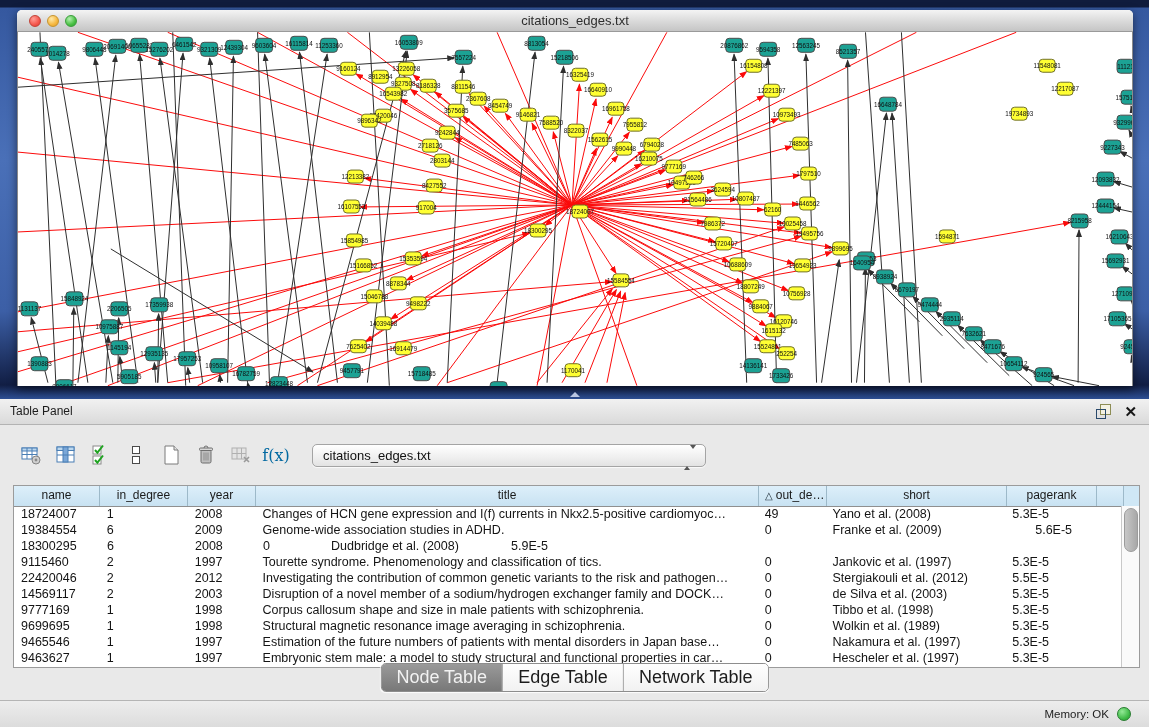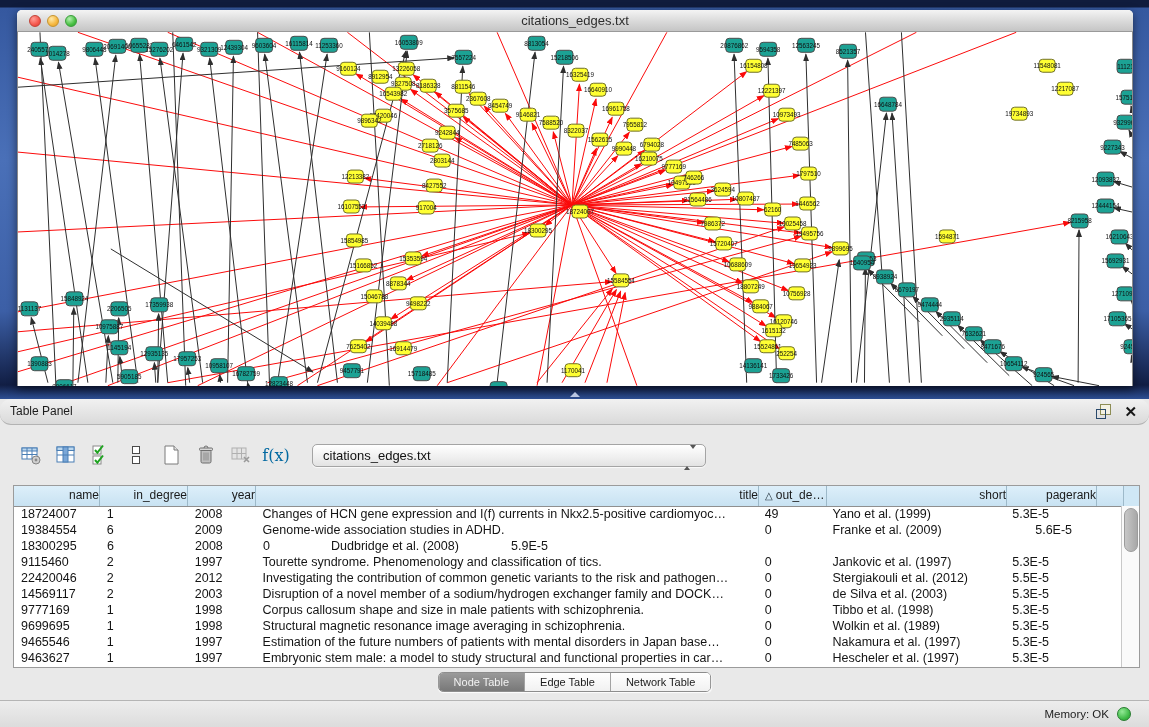--- a/index.html
+++ b/index.html
@@ -22,21 +22,21 @@
     font-size:13px;color:#2e2e2e;}
   #canvas{position:relative;height:354px;background:#ffffff;overflow:hidden;
     border-left:1px solid #8a8a8a;border-right:1px solid #8a8a8a;box-sizing:border-box;}
   #graph-svg{display:block;}
   #splitter{position:absolute;left:565px;top:390px;width:20px;height:7px;cursor:row-resize;}
   #splitter span{display:block;margin:2px auto 0;width:0;height:0;
     border-left:5px solid transparent;border-right:5px solid transparent;border-bottom:5px solid #b9c6e2;}
   
   #table-panel{position:absolute;left:0;top:399px;width:1149px;height:328px;background:#e9e9e9;}
   .tp-header{height:25px;background:linear-gradient(180deg,#f1f1f1,#dadada);
-    border-bottom:1px solid #b3b3b3;position:relative;border-radius:11px;}
+    border-bottom:1px solid #b3b3b3;position:relative;}
   .tp-title{position:absolute;left:10px;line-height:25px;font-size:12px;color:#1c1c1c;}
   .tp-float{position:absolute;right:38px;top:5px;width:15px;height:15px;cursor:pointer;}
   .tp-float .sq1{position:absolute;left:4px;top:0;width:9px;height:9px;border:1px solid #8d8d55;background:#f4f2e4;}
   .tp-float .sq2{position:absolute;left:0;top:5px;width:8px;height:8px;border:1px solid #29496b;background:transparent;}
   .tp-close{position:absolute;right:12px;top:2px;font-size:15px;font-weight:bold;color:#161616;cursor:pointer;line-height:21px;}
   .tp-body{position:absolute;left:0;top:26px;right:0;bottom:27px;}
   
   .toolbar{position:absolute;left:18px;top:16px;height:28px;display:flex;align-items:center;}
   .tb-btn{width:26px;height:26px;margin-right:9px;display:flex;align-items:center;justify-content:center;cursor:pointer;}
   .tb-btn.disabled{cursor:default;}
@@ -48,34 +48,34 @@
   .combo-arrows{position:absolute;right:9px;top:4px;}
   .combo-arrows .a-up{width:0;height:0;border-left:3.5px solid transparent;border-right:3.5px solid transparent;
     border-bottom:4.5px solid #555;margin-bottom:2.5px;}
   .combo-arrows .a-dn{width:0;height:0;border-left:3.5px solid transparent;border-right:3.5px solid transparent;
     border-top:4.5px solid #555;}
   
   #tbl{position:absolute;left:13px;top:60px;width:1127px;height:183px;background:#fff;
     border:1px solid #9b9b9b;box-sizing:border-box;}
   #thead{display:flex;height:20px;border-bottom:1px solid #8f8f8f;background:#cfe7f5;}
   .th{box-sizing:border-box;border-right:1px solid #9db9c9;font-size:12px;color:#1a1a1a;
-    text-align:right;line-height:19px;overflow:hidden;white-space:nowrap;cursor:pointer;
+    text-align:center;line-height:19px;overflow:hidden;white-space:nowrap;cursor:pointer;
     background:linear-gradient(180deg,#ddeffa,#c8e2f2);}
   .th .sortglyph{font-size:10px;margin-right:3px;color:#23323c;}
   #rows{position:absolute;left:0;top:20px;right:17px;bottom:0;overflow:hidden;}
   .tr{display:flex;height:16px;line-height:16px;font-size:12.5px;color:#141414;cursor:default;}
   .td{box-sizing:border-box;padding-left:7px;overflow:hidden;white-space:nowrap;}
   #vscroll{position:absolute;right:0;top:20px;width:17px;bottom:0;background:#fafafa;border-left:1px solid #c9c9c9;cursor:pointer;}
   #vthumb{position:absolute;left:2px;top:2px;width:12px;height:42px;border-radius:7px;
     background:linear-gradient(90deg,#c7c7c7,#a8a8a8);border:1px solid #9b9b9b;}
   
   #tabs{position:absolute;left:50%;transform:translateX(-50%);bottom:8px;display:inline-flex;
     border:1px solid #8d8d8d;border-radius:5px;overflow:hidden;background:#fff;
     box-shadow:0 1px 1px rgba(255,255,255,.9);}
-  .tab{padding:3px 15px;font-size:11px;color:#1c1c1c;background:linear-gradient(180deg,#ffffff,#f1f1f1);
+  .tab{padding:3px 15px;font-size:18px;color:#1c1c1c;background:linear-gradient(180deg,#ffffff,#f1f1f1);
     border-right:1px solid #9a9a9a;cursor:pointer;white-space:nowrap;}
   .tab:last-child{border-right:none;}
   .tab.selected{background:linear-gradient(180deg,#9a9a9a,#787878);color:#f2f2f2;}
   
   #footer{position:absolute;left:0;bottom:0;width:1149px;height:27px;
     background:linear-gradient(180deg,#ededed,#dcdcdc);border-top:1px solid #b5b5b5;box-sizing:border-box;}
   #memlabel{position:absolute;right:40px;line-height:26px;font-size:11.5px;color:#1d1d1d;}
   #memdot{position:absolute;right:18px;top:6px;width:14px;height:14px;border-radius:50%;cursor:pointer;
     background:radial-gradient(circle at 35% 30%,#93e996,#3cb844 65%,#2d9636);border:1px solid #267c2e;box-sizing:border-box;}
 </style>
@@ -888,21 +888,21 @@
           <div class="th" style="width: 90px;"><span>pagerank</span></div>
           <div class="th" style="width: 27px;"><span></span></div>
         </div>
       <div id="rows">
           <div class="tr">
             <div class="td" style="width: 86px;">18724007</div>
             <div class="td" style="width: 88px;">1</div>
             <div class="td" style="width: 68px;">2008</div>
             <div class="td" style="width: 503px;">Changes of HCN gene expression and I(f) currents in Nkx2.5-positive cardiomyoc…</div>
             <div class="td" style="width: 68px;">49</div>
-            <div class="td" style="width: 180px;">Yano et al. (1999)</div>
+            <div class="td" style="width: 180px;">Yano et al. (2008)</div>
             <div class="td" style="width: 90px;">5.3E-5</div>
             <div class="td" style="width: 27px;"></div>
           </div>
           <div class="tr">
             <div class="td" style="width: 86px;">19384554</div>
             <div class="td" style="width: 88px;">6</div>
             <div class="td" style="width: 68px;">2009</div>
             <div class="td" style="width: 503px;">Genome-wide association studies in ADHD.</div>
             <div class="td" style="width: 68px;">0</div>
             <div class="td" style="width: 180px;">Franke et al. (2009)</div>

